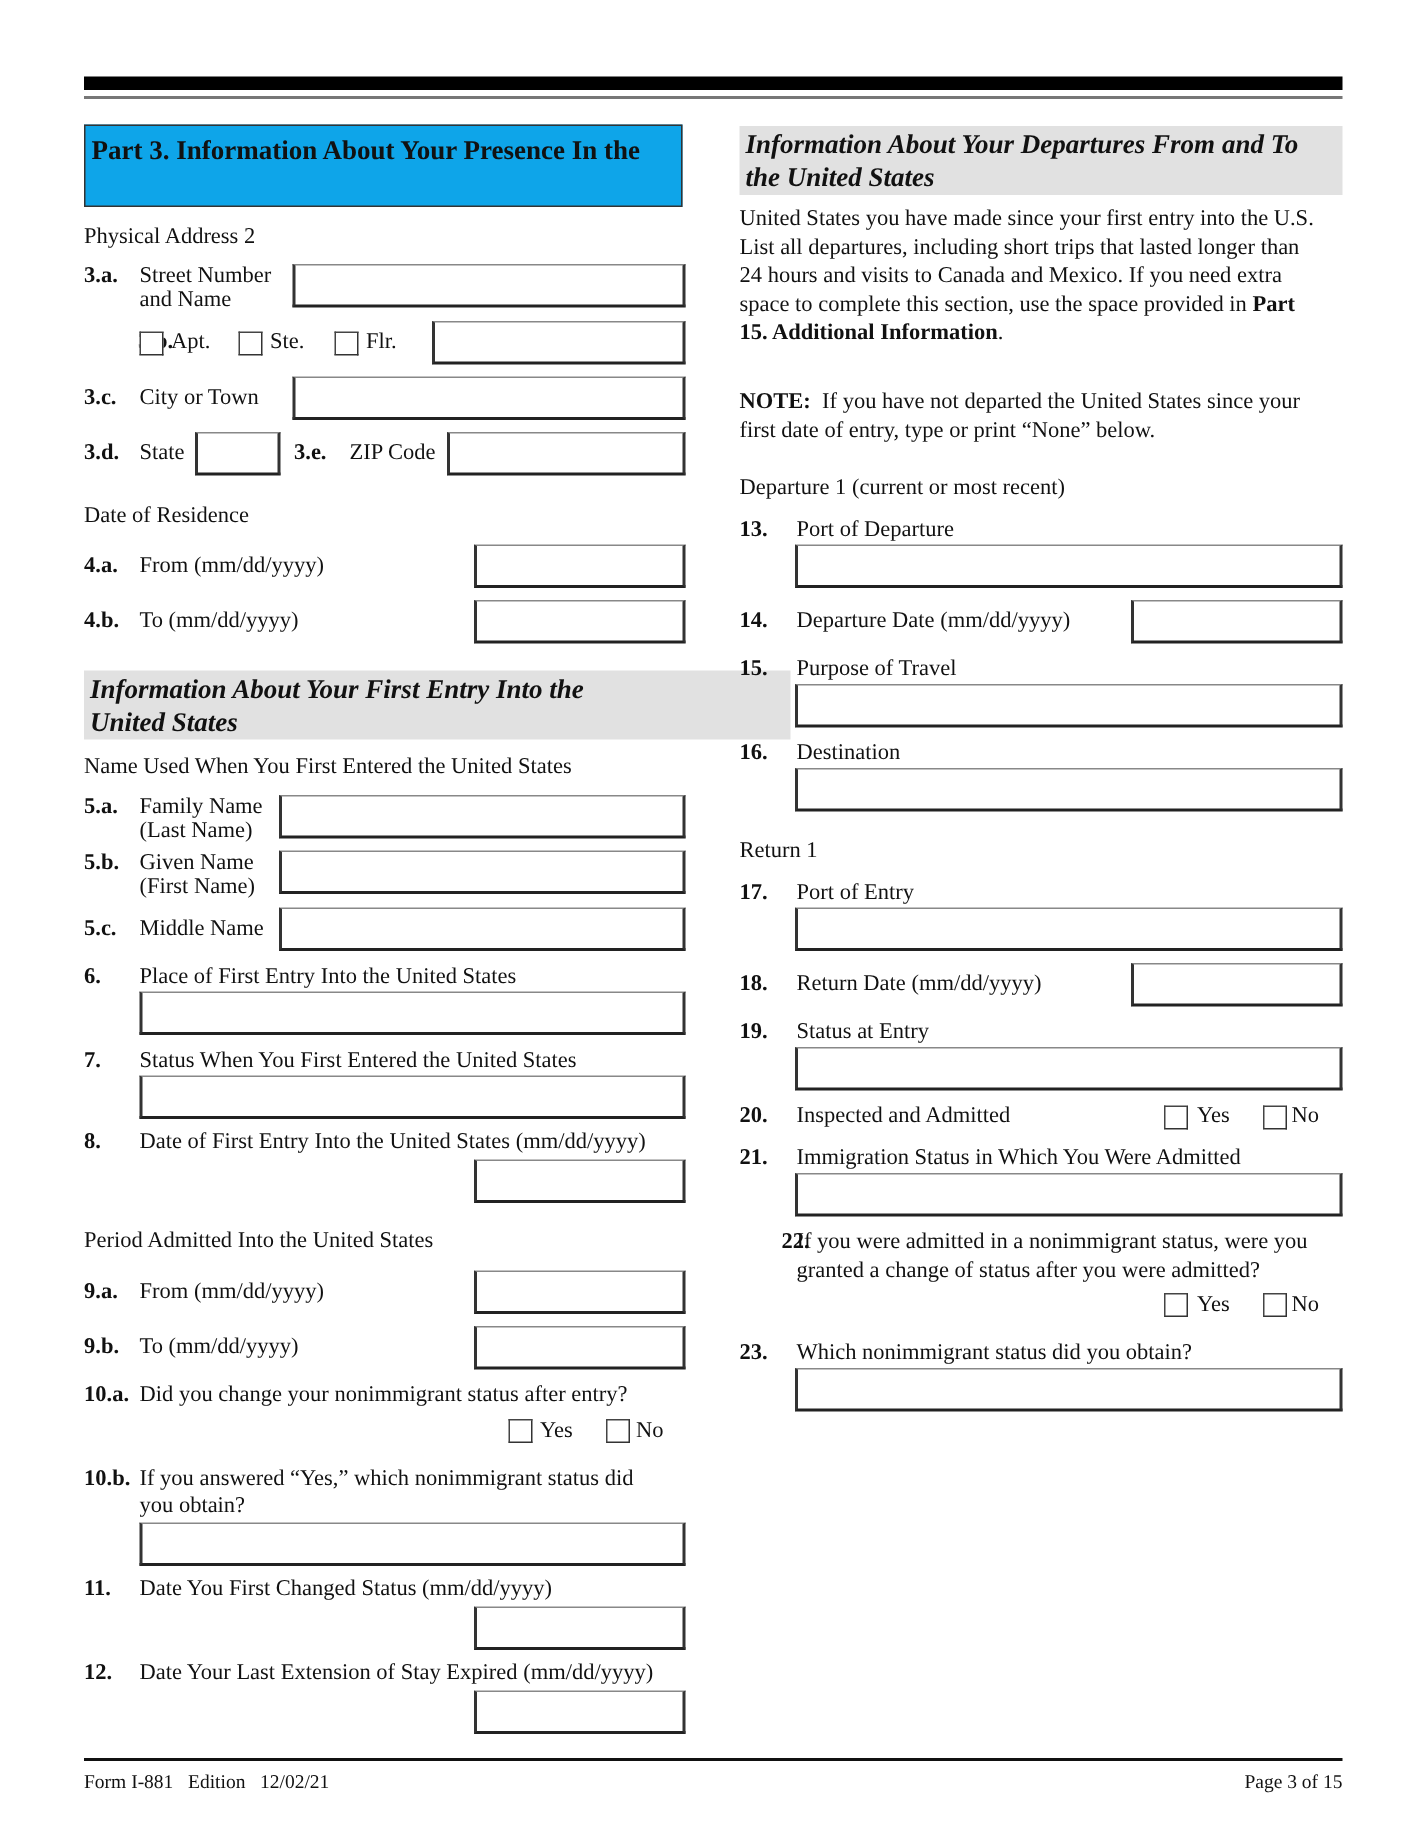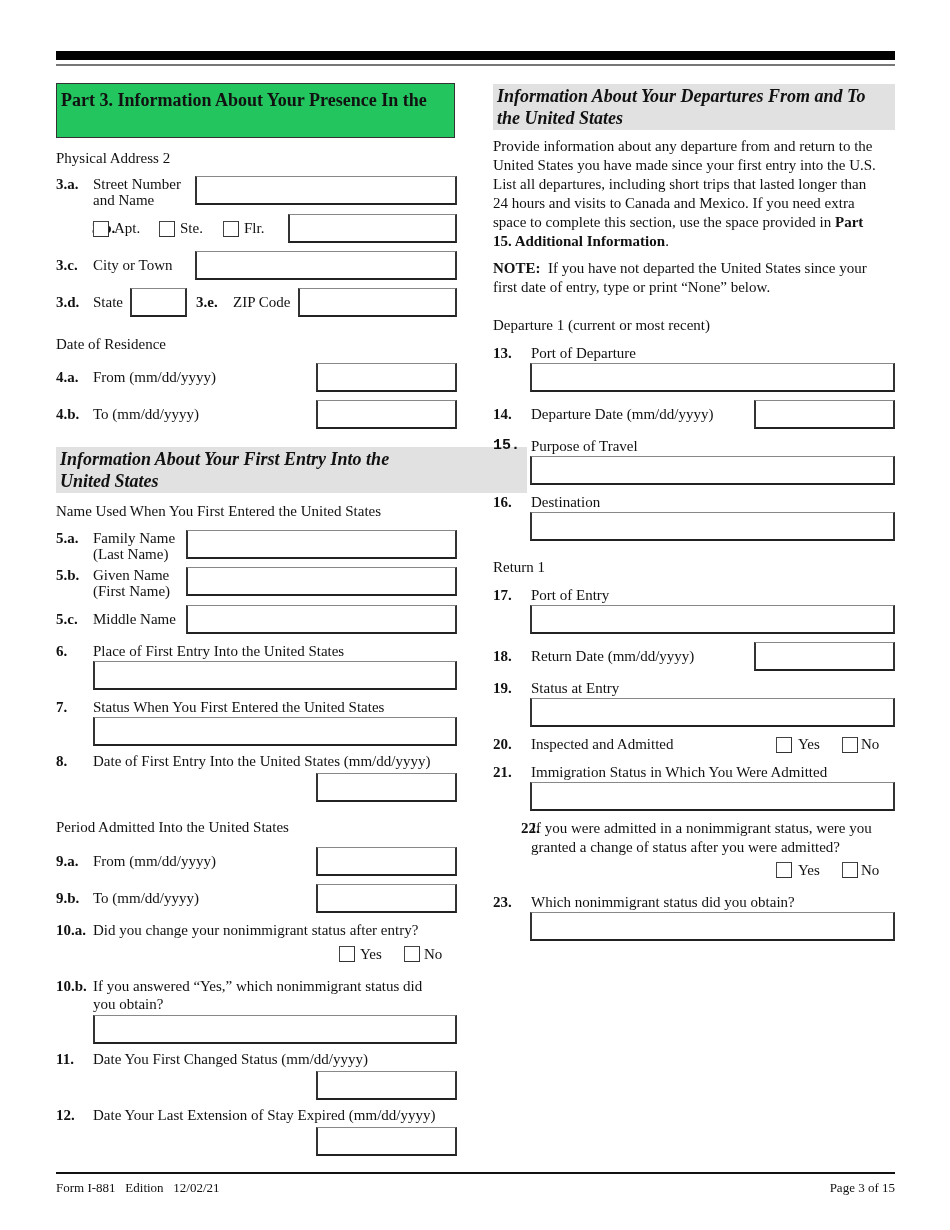--- a/index.html
+++ b/index.html
@@ -1,21 +1,21 @@
 <!DOCTYPE html>
 <html><head>
 <meta charset="utf-8">
 <style>
   html, body { margin: 0; padding: 0; background: #ffffff; }
   body { width: 950px; height: 1230px; position: relative; overflow: hidden;
          font-family: "Liberation Serif", "DejaVu Serif", serif; color: #111; font-size: 15px; }
   .abs { position: absolute; }
   .bar-thick { left: 56px; top: 51px; width: 839px; height: 9px; background: #000; }
   .bar-thin { left: 56px; top: 64px; width: 839px; height: 2px; background: #777; }
-  .part-head { left: 56px; top: 83px; width: 399px; height: 55px; background: #22c55e;
+  .part-head { left: 56px; top: 83px; width: 399px; height: 55px; background: #0ea5e9;
                border: 1.5px solid #333; box-sizing: border-box; padding: 5px 4px; font-size: 18px; line-height: 22px; }
   .part-head b { font-weight: bold; }
   .sec-head { background: #e1e1e1; font-style: italic; font-weight: bold; font-size: 18px; line-height: 22px;
               padding: 0 4px; box-sizing: border-box; }
   .txt { font-size: 15px; line-height: 16px; white-space: nowrap; }
   .num { font-weight: bold; font-size: 15px; line-height: 16px; white-space: nowrap; }
   .field { box-sizing: border-box; border-top: 1px solid #888; border-left: 2px solid #333;
            border-right: 2px solid #333; border-bottom: 2px solid #222; background: #fff; }
   .cb { box-sizing: border-box; width: 16px; height: 16px; border: 1px solid #444; border-right: 1.5px solid #333; border-bottom: 1.5px solid #333; background: #fff; }
   .para { font-size: 15px; line-height: 19px; }
@@ -127,21 +127,20 @@
 <div class="abs num" style="left:56px;top:1107px;">12.</div>
 <div class="abs txt" style="left:93px;top:1107px;">Date Your Last Extension of Stay Expired (mm/dd/yyyy)</div>
 <div class="abs field" style="left:316px;top:1127px;width:141px;height:29px;"></div>
 
 <div class="abs sec-head" style="left:493px;top:84px;width:402px;height:46px;padding-top:1px;">
   <div>Information About Your Departures From and To</div>
   <div>the United States</div>
 </div>
 
 <div class="abs para" style="left:493px;top:137px;width:404px;">
-  <div>Provide information about any departure from and return to the</div>
   <div>United States you have made since your first entry into the U.S.</div>
   <div>List all departures, including short trips that lasted longer than</div>
   <div>24 hours and visits to Canada and Mexico.  If you need extra</div>
   <div><span>space to complete this section, use the space provided in </span><b>Part</b></div>
   <div><b>15. Additional Information</b><span>.</span></div>
 </div>
 
 <div class="abs para" style="left:493px;top:259px;width:404px;">
   <div><b>NOTE:</b><span style="white-space:pre;">  If you have not departed the United States since your</span></div>
   <div>first date of entry, type or print “None” below.</div>
@@ -150,21 +149,21 @@
 <div class="abs txt" style="left:493px;top:317px;">Departure 1 (current or most recent)</div>
 
 <div class="abs num" style="left:493px;top:345px;">13.</div>
 <div class="abs txt" style="left:531px;top:345px;">Port of Departure</div>
 <div class="abs field" style="left:530px;top:363px;width:365px;height:29px;"></div>
 
 <div class="abs num" style="left:493px;top:406px;">14.</div>
 <div class="abs txt" style="left:531px;top:406px;">Departure Date (mm/dd/yyyy)</div>
 <div class="abs field" style="left:754px;top:400px;width:141px;height:29px;"></div>
 
-<div class="abs num" style="left:493px;top:438px;font-family:Liberation Mono, monospace;">15.</div>
+<div class="abs num" style="left:493px;top:438px;">15.</div>
 <div class="abs txt" style="left:531px;top:438px;">Purpose of Travel</div>
 <div class="abs field" style="left:530px;top:456px;width:365px;height:29px;"></div>
 
 <div class="abs num" style="left:493px;top:494px;">16.</div>
 <div class="abs txt" style="left:531px;top:494px;">Destination</div>
 <div class="abs field" style="left:530px;top:512px;width:365px;height:29px;"></div>
 
 <div class="abs txt" style="left:493px;top:559px;">Return 1</div>
 
 <div class="abs num" style="left:493px;top:587px;">17.</div>

